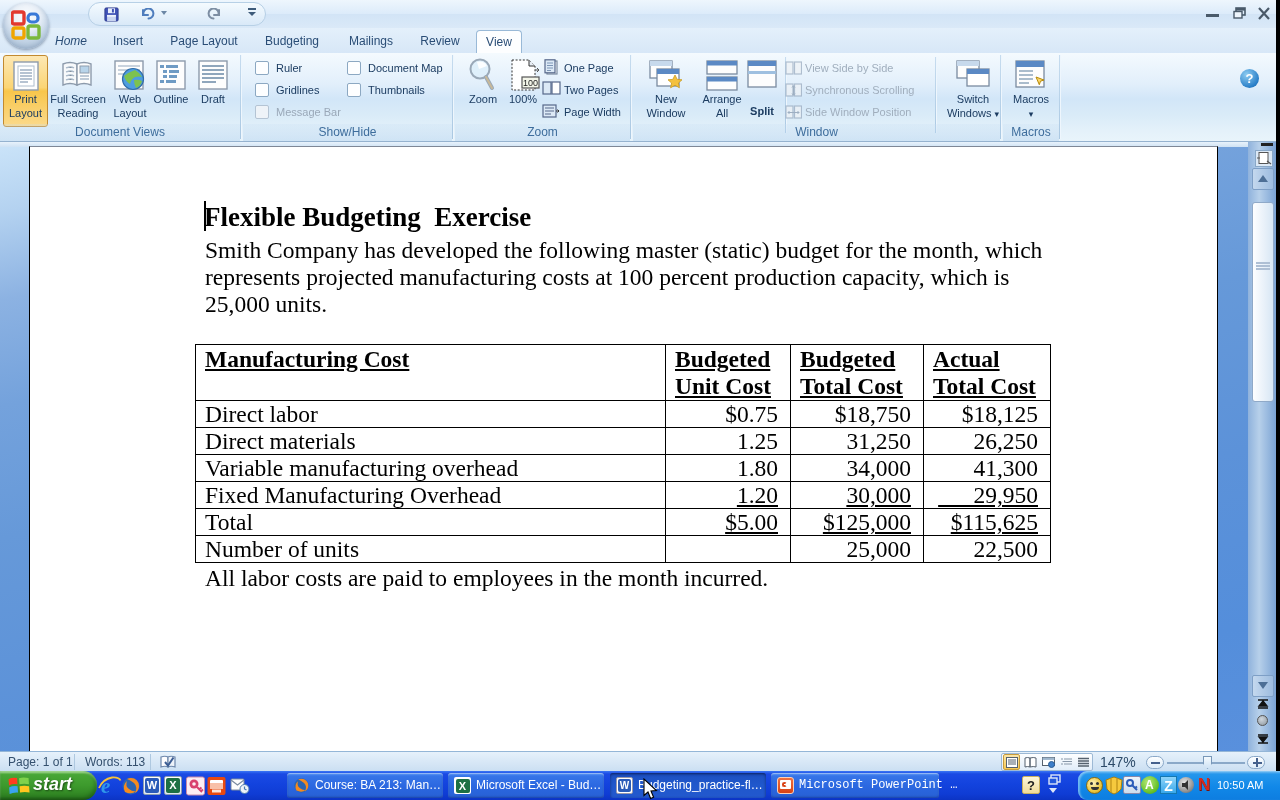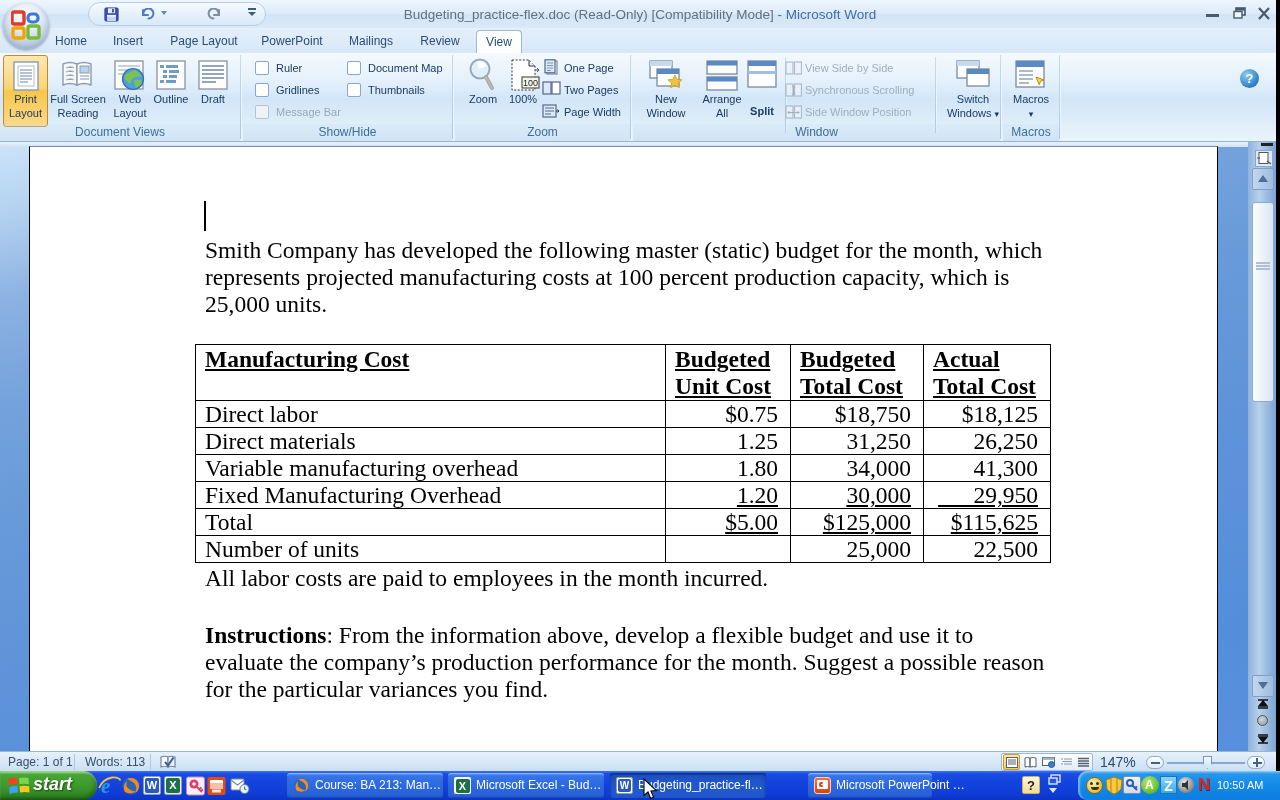--- a/index.html
+++ b/index.html
@@ -83,21 +83,20 @@
   </svg>
   <div class="abs" style="left:161px;top:11px;width:0;height:0;border-left:3.5px solid transparent;border-right:3.5px solid transparent;border-top:4px solid #6c87a5;"></div>
 
   <svg class="abs" style="left:206px;top:8px" width="15" height="13" viewBox="0 0 15 13">
     <path d="M13 2 L13 7 L8 7" fill="none" stroke="#7d8ea3" stroke-width="2" stroke-linecap="round"></path>
     <path d="M12.5 6.5 A5 5 0 1 0 7.5 10.5" fill="none" stroke="#7d8ea3" stroke-width="2" stroke-linecap="round"></path>
   </svg>
 
   <div class="abs" style="left:248px;top:8px;width:8px;height:1.6px;background:#3e5b7a;"></div>
   <div class="abs" style="left:248px;top:12px;width:0;height:0;border-left:4px solid transparent;border-right:4px solid transparent;border-top:4.5px solid #3e5b7a;"></div>
-  <div id="titletext"><span>Budgeting_practice-flex.doc (Read-Only) [Compatibility Mode]</span> <span class="mw">- Microsoft Word</span></div>
   <div class="abs" style="left:1206px;top:14px;width:13px;height:3px;background:#4a5a6a;"></div>
   <svg class="abs" style="left:1233px;top:7px" width="13" height="12" viewBox="0 0 13 12">
     <rect x="3" y="1" width="9" height="7" fill="none" stroke="#4a5a6a" stroke-width="1.6"></rect>
     <rect x="3" y="1" width="9" height="2.6" fill="#4a5a6a"></rect>
     <rect x="1" y="4.5" width="8" height="6.5" fill="#eef5fc" stroke="#4a5a6a" stroke-width="1.4"></rect>
   </svg>
   <svg class="abs" style="left:1257px;top:7px" width="14" height="13" viewBox="0 0 14 13">
     <path d="M2 1 L12 12 M12 1 L2 12" stroke="#4a5a6a" stroke-width="2.2"></path>
   </svg>
 </div>
@@ -105,24 +104,24 @@
 <div id="orb" style="position:absolute;left:3px;top:3px;width:46px;height:46px;border-radius:50%;
   background:radial-gradient(circle at 50% 30%, #fdfeff 0%, #e8eff7 35%, #c3d4e6 60%, #9fb8cf 100%);
   box-shadow:0 1px 3px rgba(60,80,110,.55), inset 0 -2px 4px rgba(120,140,170,.4); z-index:50;"></div>
 <svg class="abs" style="left:11px;top:10px;z-index:51" width="31" height="31" viewBox="0 0 31 31">
   <rect x="1" y="2" width="12" height="12" rx="2" fill="none" stroke="#e2392f" stroke-width="3.4"></rect>
   <rect x="17" y="4" width="10" height="8" rx="3.5" fill="none" stroke="#3a7ad8" stroke-width="3.2"></rect>
   <rect x="2" y="18" width="11" height="10" rx="2" fill="none" stroke="#f0a500" stroke-width="3.4"></rect>
   <rect x="17" y="16" width="11" height="12" rx="2" fill="none" stroke="#7ab83c" stroke-width="3.4"></rect>
 </svg>
 <div id="tabrow">
-  <div class="tab" style="left:47px;width:48px;">Home</div>
+  <div class="tab" style="left:47px;width:48px;font-style:italic;">Home</div>
   <div class="tab" style="left:105px;width:46px;">Insert</div>
   <div class="tab" style="left:159px;width:90px;">Page Layout</div>
-  <div class="tab" style="left:254px;width:76px;">PowerPoint</div>
+  <div class="tab" style="left:254px;width:76px;">Budgeting</div>
   <div class="tab" style="left:338px;width:66px;">Mailings</div>
   <div class="tab" style="left:412px;width:56px;">Review</div>
   <div class="tab active" style="left:476px;width:46px;">View</div>
 </div>
 <div id="ribbon">
 
   <div class="rgroup" style="left:0;width:240px;">
 
     <div class="abs" style="left:3px;top:2px;width:45px;height:72px;border:1px solid #c28a30;border-radius:3px;
       background:linear-gradient(#fde8b4 0%, #fbd575 45%, #f8c64b 50%, #fbd98a 100%);"></div>
@@ -341,20 +340,21 @@
   <div class="abs" style="left:1252px;top:533px;width:22px;height:22px;border-radius:2px;background:linear-gradient(90deg,#c4d8ee,#9dbcdf);border:1px solid #7e9fc6;"></div>
   <div class="abs" style="left:1257.5px;top:540px;width:0;height:0;border-left:5.5px solid transparent;border-right:5.5px solid transparent;border-top:7px solid #4d6f96;"></div>
   <svg class="abs" style="left:1256px;top:556px" width="14" height="13" viewBox="0 0 14 13">
     <path d="M2 11 h10 M7 10 L3 5 h8 Z M2 3 h10" stroke="#111" stroke-width="1.4" fill="#111" transform="rotate(180 7 6.5)"></path>
   </svg>
   <div class="abs" style="left:1257px;top:573px;width:11px;height:11px;border-radius:50%;background:radial-gradient(circle at 40% 35%,#cfd6dd,#8d979f);border:1px solid #555;"></div>
   <svg class="abs" style="left:1256px;top:590px" width="14" height="13" viewBox="0 0 14 13">
     <path d="M2 11 h10 M7 10 L3 5 h8 Z M2 3 h10" stroke="#111" stroke-width="1.4" fill="#111"></path>
   </svg>
 
+  <div class="ser abs" style="left:204px;top:60px;width:850px;font-size:27px;font-weight:bold;">Flexible Budgeting&nbsp; Exercise</div>
   <div class="abs" style="left:204px;top:59px;width:1.5px;height:30px;background:#000;"></div>
   <div class="ser abs" style="left:205px;top:95px;width:860px;font-size:23.5px;line-height:27px;">Smith Company has developed the following master (static) budget for the month, which<br>represents projected manufacturing costs at 100 percent production capacity, which is<br>25,000 units.</div>
 
   <table class="ser abs" id="doctable" style="left:195px;top:202px;border-collapse:collapse;table-layout:fixed;width:854px;font-size:23.5px;" cellspacing="0">
     <tbody>
         <tr style="height:55px;">
       <td style="width:470px;" class="hd"><u>Manufacturing Cost</u></td>
       <td style="width:125px;" class="hd"><u>Budgeted</u><br><u>Unit Cost</u></td>
       <td style="width:133px;" class="hd"><u>Budgeted</u><br><u>Total Cost</u></td>
       <td style="width:127px;" class="hd"><u>Actual</u><br><u>Total Cost</u></td>
@@ -391,21 +391,20 @@
         </tr>
     <tr>
           <td>Number of units</td>
           <td class="n"></td>
           <td class="n">25,000</td>
           <td class="n">22,500</td>
         </tr>
   </tbody>
     </table>
   <div class="ser abs" style="left:205px;top:423px;font-size:23.5px;">All labor costs are paid to employees in the month incurred.</div>
-  <div class="ser abs" style="left:205px;top:480px;width:860px;font-size:23.5px;line-height:27px;"><b>Instructions</b>: From the information above, develop a flexible budget and use it to<br>evaluate the company’s production performance for the month. Suggest a possible reason<br>for the particular variances you find.</div>
 </div>
 <div id="statusbar">
   <div class="abs" style="left:8px;top:3px;">Page: 1 of 1</div>
   <div class="abs" style="left:74px;top:2px;width:1px;height:16px;background:#aec8e0;"></div>
   <div class="abs" style="left:85px;top:3px;">Words: 113</div>
   <div class="abs" style="left:150px;top:2px;width:1px;height:16px;background:#aec8e0;"></div>
   <svg class="abs" style="left:159px;top:2px" width="20" height="17" viewBox="0 0 20 17">
     <path d="M2 3 Q6 1.5 9 3 L9 13 Q6 11.5 2 13 Z" fill="#fdfdff" stroke="#6d87ab" stroke-width="1.2"></path>
     <path d="M16 3 Q12 1.5 9 3 L9 13 Q12 11.5 16 13 Z" fill="#eef3fa" stroke="#6d87ab" stroke-width="1.2"></path>
     <path d="M6 8 L9 11.5 L14.5 3.5" fill="none" stroke="#3c5d94" stroke-width="2"></path>
@@ -505,21 +504,21 @@
   <div class="tbtn" style="left:448px;width:156px;background:linear-gradient(#5a97f5 0%,#3674e8 12%,#2b67e0 55%,#2760d4 100%);box-shadow:inset 0 1px 1px rgba(255,255,255,.4), inset 0 -1px 2px rgba(0,0,60,.3);">
     <div class="abs" style="left:6px;top:4px;width:17px;height:17px;background:#fff;border-radius:2px;"></div>
     <div class="abs" style="left:7.5px;top:5.5px;width:14px;height:14px;background:#1d7044;border-radius:2px;color:#fff;font-size:11px;font-weight:bold;text-align:center;line-height:14px;">X</div>
     <div class="abs" style="left:28px;top:5px;white-space:nowrap;">Microsoft Excel - Bud…</div>
   </div>
   <div class="tbtn" style="left:610px;width:156px;background:linear-gradient(#17449e 0%,#1c50c2 8%,#2058cc 50%,#2258ce 100%);box-shadow:inset 0 1px 3px rgba(0,0,40,.5);">
     <div class="abs" style="left:6px;top:4px;width:17px;height:17px;background:#fff;border-radius:2px;border:1px solid #99a;"></div>
     <div class="abs" style="left:8px;top:6px;width:13px;height:13px;background:#2a5bb8;border-radius:2px;color:#fff;font-size:10px;font-weight:bold;text-align:center;line-height:13px;">W</div>
     <div class="abs" style="left:28px;top:5px;white-space:nowrap;">Budgeting_practice-fl…</div>
   </div>
-  <div class="tbtn" style="left:808px;width:124px;background:linear-gradient(#5a97f5 0%,#3674e8 12%,#2b67e0 55%,#2760d4 100%);box-shadow:inset 0 1px 1px rgba(255,255,255,.4), inset 0 -1px 2px rgba(0,0,60,.3);">
+  <div class="tbtn" style="left:771px;width:168px;background:linear-gradient(#5a97f5 0%,#3674e8 12%,#2b67e0 55%,#2760d4 100%);box-shadow:inset 0 1px 1px rgba(255,255,255,.4), inset 0 -1px 2px rgba(0,0,60,.3);font-family:Liberation Mono, monospace;">
     <div class="abs" style="left:6px;top:4px;width:17px;height:17px;background:linear-gradient(#f07040,#d94214);border-radius:3px;border:1px solid #fbd0b8;"></div>
     <div class="abs" style="left:9px;top:7px;width:11px;height:9px;background:#fff;border-radius:1px;"></div>
     <div class="abs" style="left:11px;top:9px;width:5px;height:5px;border-radius:50%;border:2px solid #d94214;border-right-color:transparent;"></div>
     <div class="abs" style="left:28px;top:5px;white-space:nowrap;">Microsoft PowerPoint …</div>
   </div>
 
   <div class="abs" style="left:1022px;top:5px;width:18px;height:18px;background:linear-gradient(#fdf6da,#f0dc9a);border:1px solid #c8b060;border-radius:2px;color:#222;font-size:13px;font-weight:bold;text-align:center;line-height:18px;">?</div>
   <svg class="abs" style="left:1048px;top:3px" width="13" height="11" viewBox="0 0 13 11">
     <rect x="3" y="1" width="9" height="7" fill="none" stroke="#dce6f8" stroke-width="1.4"></rect>
     <rect x="1" y="4" width="8" height="6" fill="#2258dc" stroke="#dce6f8" stroke-width="1.4"></rect>

